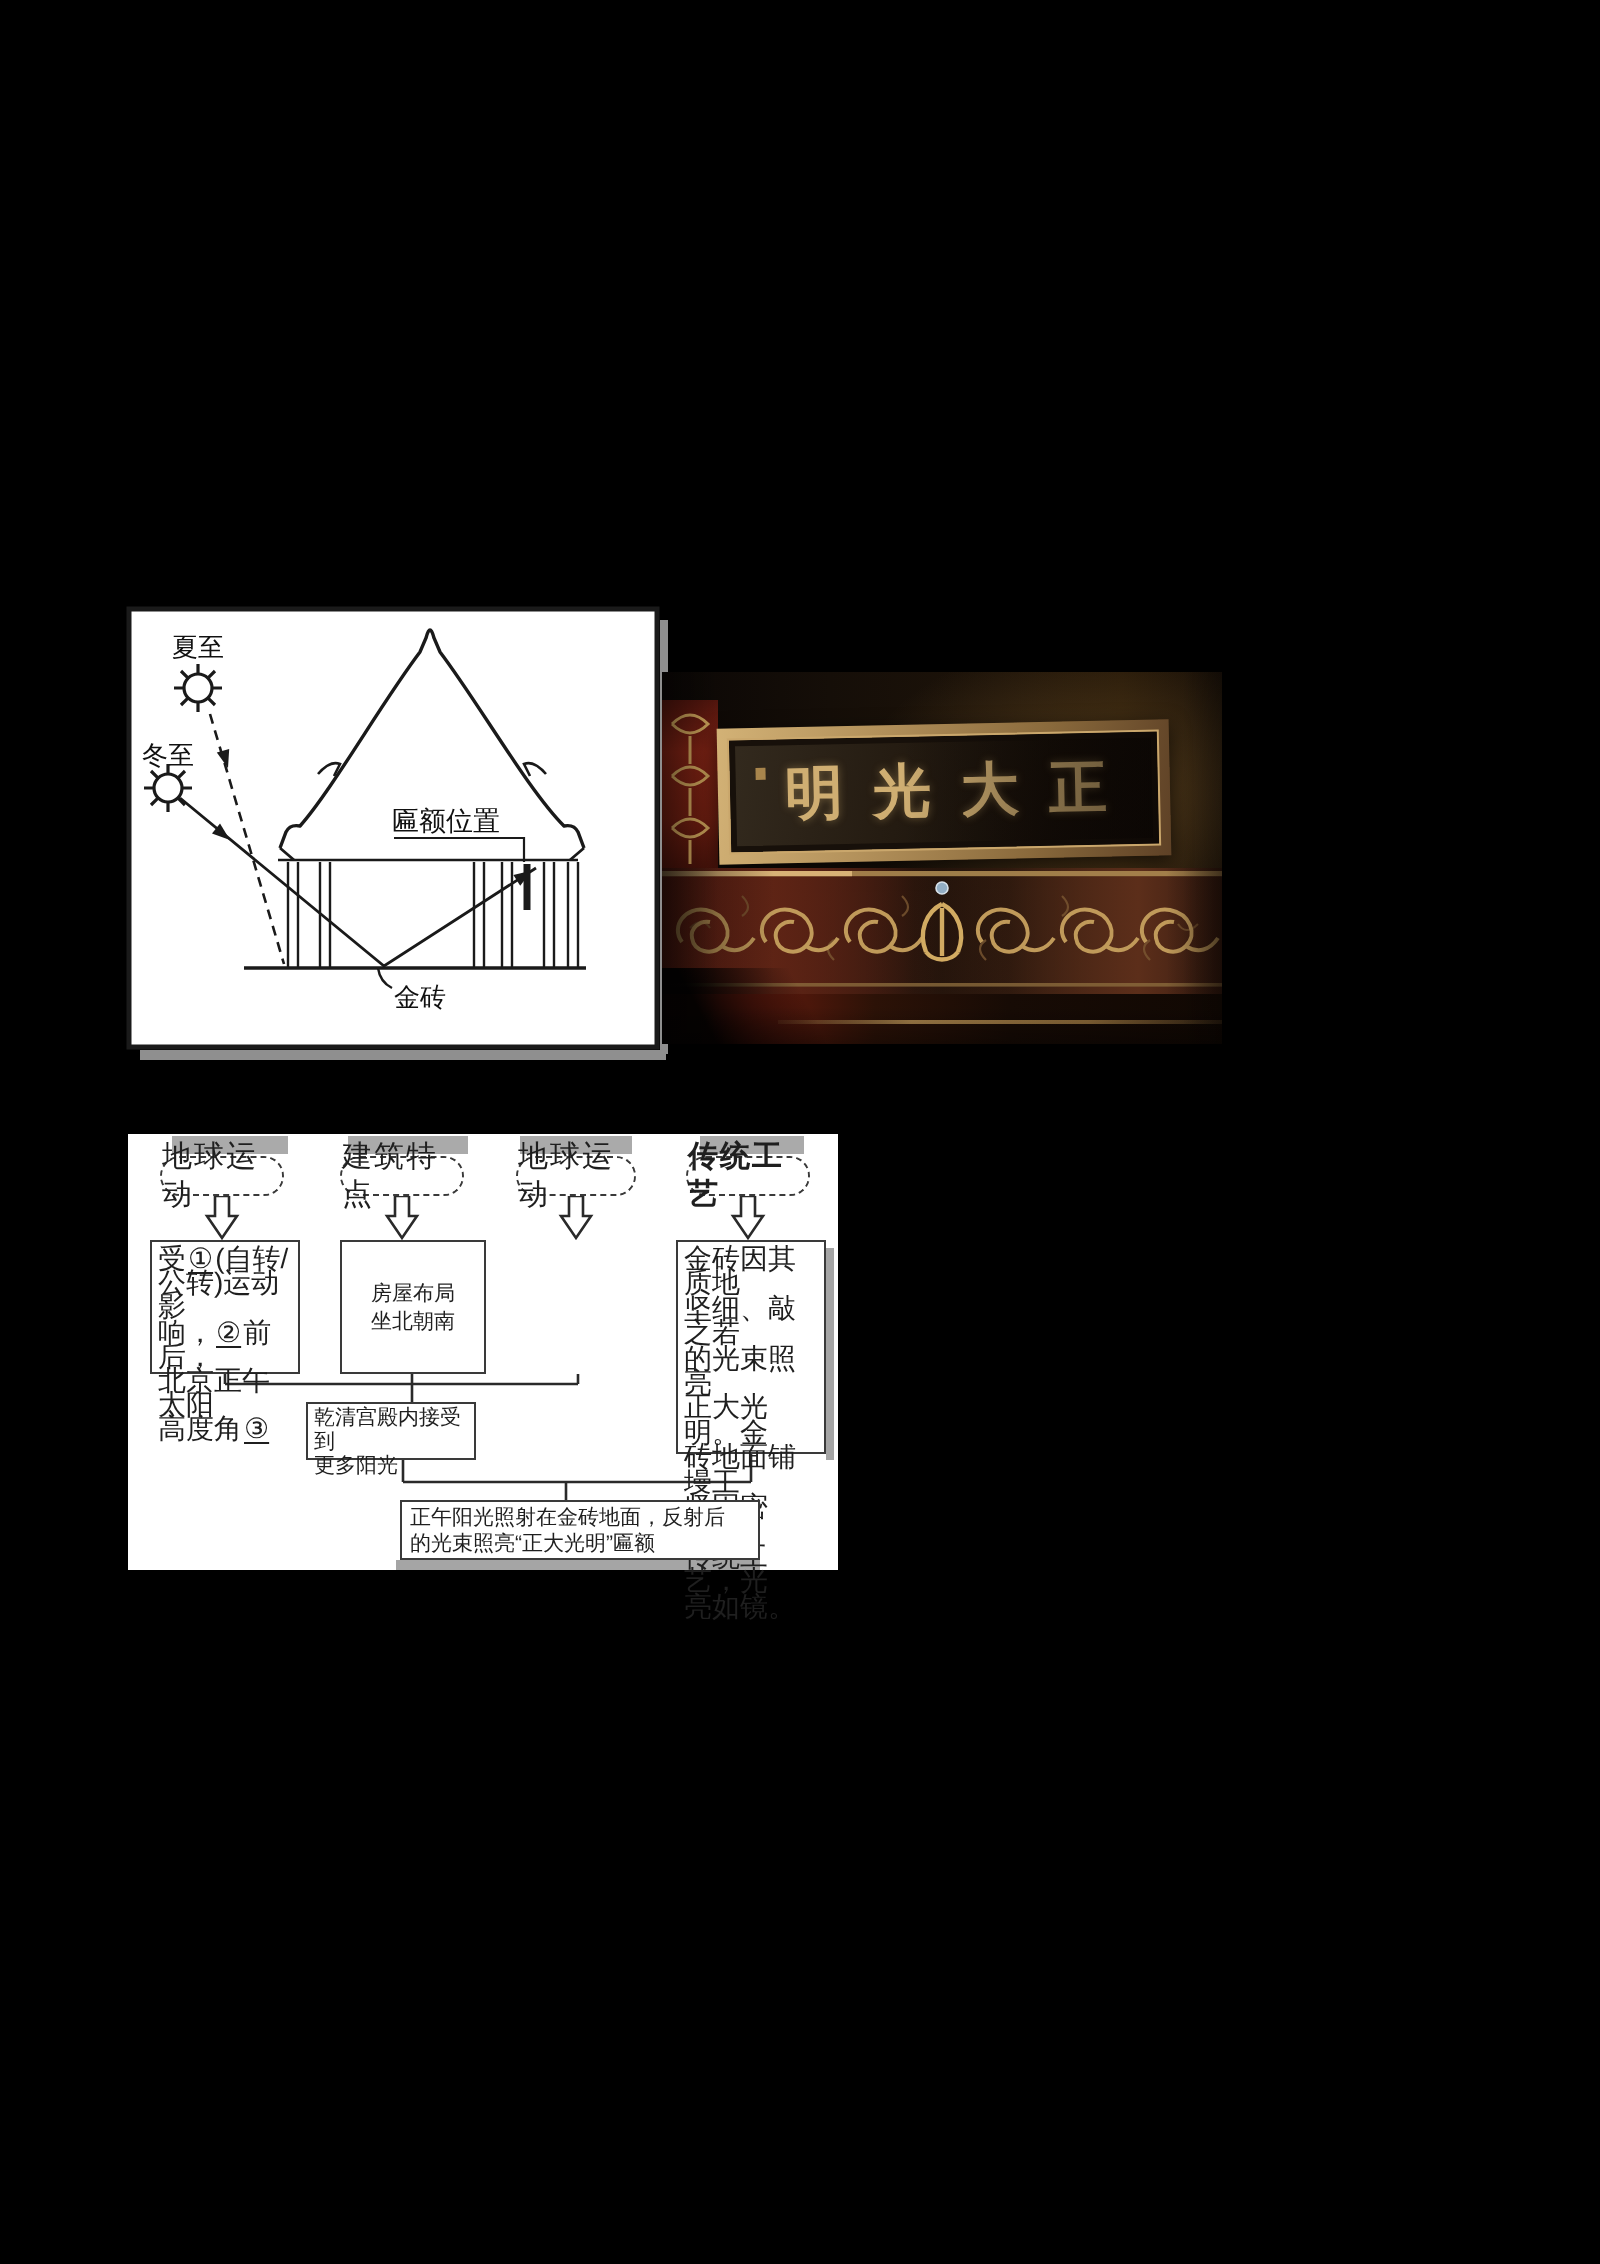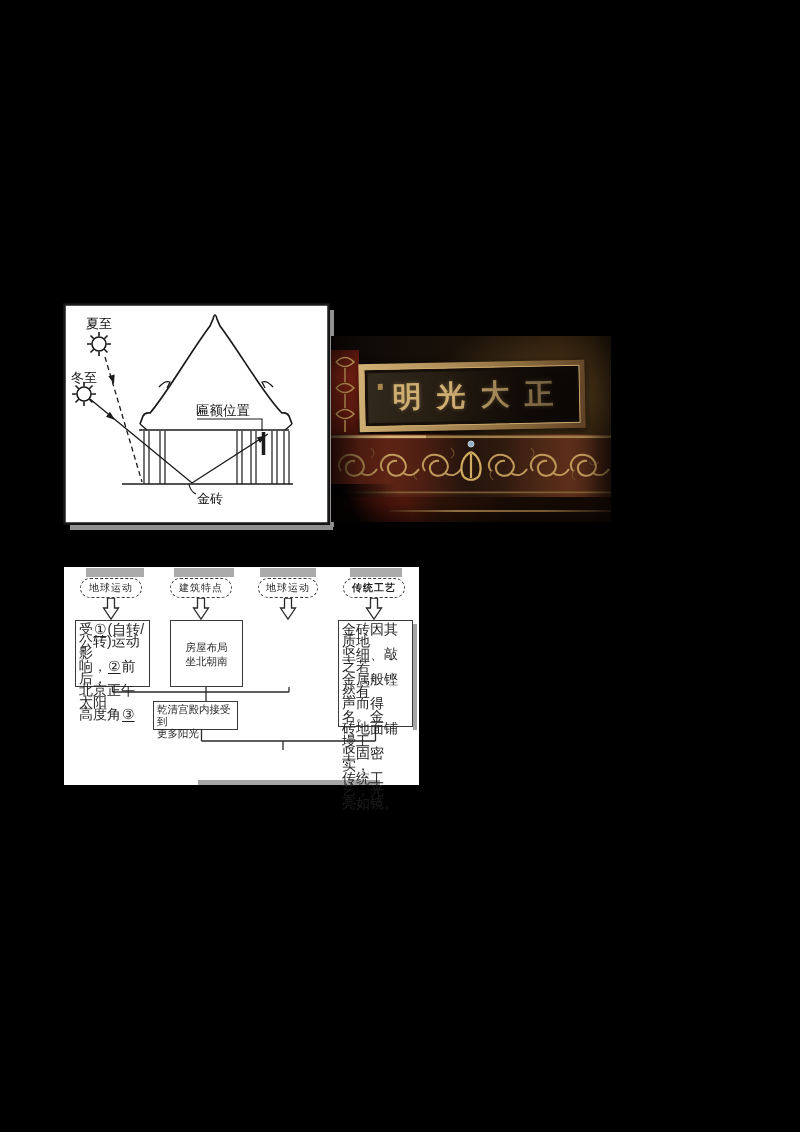--- a/index.html
+++ b/index.html
@@ -59,21 +59,21 @@
                linear-gradient(0deg,rgba(0,0,0,.35),rgba(0,0,0,0) 10%);}
 
   
   .flowchart{position:absolute;left:64px;top:567px;width:355px;height:218px;background:#fff;color:#202020;}
   .flowchart .wires{position:absolute;left:0;top:0;z-index:0;}
   .fc-box{position:absolute;box-sizing:border-box;background:#fff;z-index:1;
     border:1.6px solid #3a3a3a;font-size:14px;line-height:12.4px;color:#1f1f1f;}
   .fc-dashed{position:absolute;box-sizing:border-box;background:#fff;z-index:1;
     border:1.6px dashed #3a3a3a;border-radius:10px;height:20px;
     display:flex;align-items:center;justify-content:center;
-    font-size:10px;letter-spacing:1px;color:#1f1f1f;}
+    font-size:15px;letter-spacing:1px;color:#1f1f1f;}
   .blank{text-decoration:underline;text-underline-offset:2px;padding:0 1px;}
   .pad{padding:2px 3px;}
   .center-both{display:flex;flex-direction:column;align-items:center;justify-content:center;text-align:center;}
   .smudge{position:absolute;height:9px;top:1px;background:#8e8e8e;opacity:.75;z-index:0;}
   .fc-shadow{position:absolute;background:#a5a5a5;z-index:0;}
 </style>
 </head>
 <body>
 
 <div class="stage">
@@ -222,28 +222,32 @@
 
     <div class="fc-box center-both" style="left:106px;top:53px;width:73px;height:67px;font-size:10.5px;line-height:14px;">
       <div>房屋布局</div>
       <div>坐北朝南</div>
     </div>
 
 
     <div class="fc-box pad" style="left:274px;top:53px;width:75px;height:107px;line-height:12.4px;">
       <div>金砖因其质地</div>
       <div>坚细、敲之若</div>
-      <div>金属般铿然有</div>
-      <div>声而得名。金</div>
+      <div>的光束照亮</div>
+      <div>正大光明。金</div>
       <div>砖地面铺墁工</div>
       <div>坚固密实，</div>
       <div>传统工艺，光</div>
       <div>亮如镜。</div>
     </div>
 
     <div class="fc-box pad" style="left:89px;top:134px;width:85px;height:29px;font-size:10.5px;line-height:11.8px;">
       <div>乾清宫殿内接受到</div>
       <div>更多阳光</div>
     </div>
 
+    <div class="fc-box" style="left:136px;top:183px;width:180px;height:30px;font-size:10.5px;line-height:12.5px;padding:2px 4px;">
+      <div>正午阳光照射在金砖地面，反射后</div>
+      <div>的光束照亮“正大光明”匾额</div>
+    </div>
 
   </div>
 </div>
 
 </body></html>

